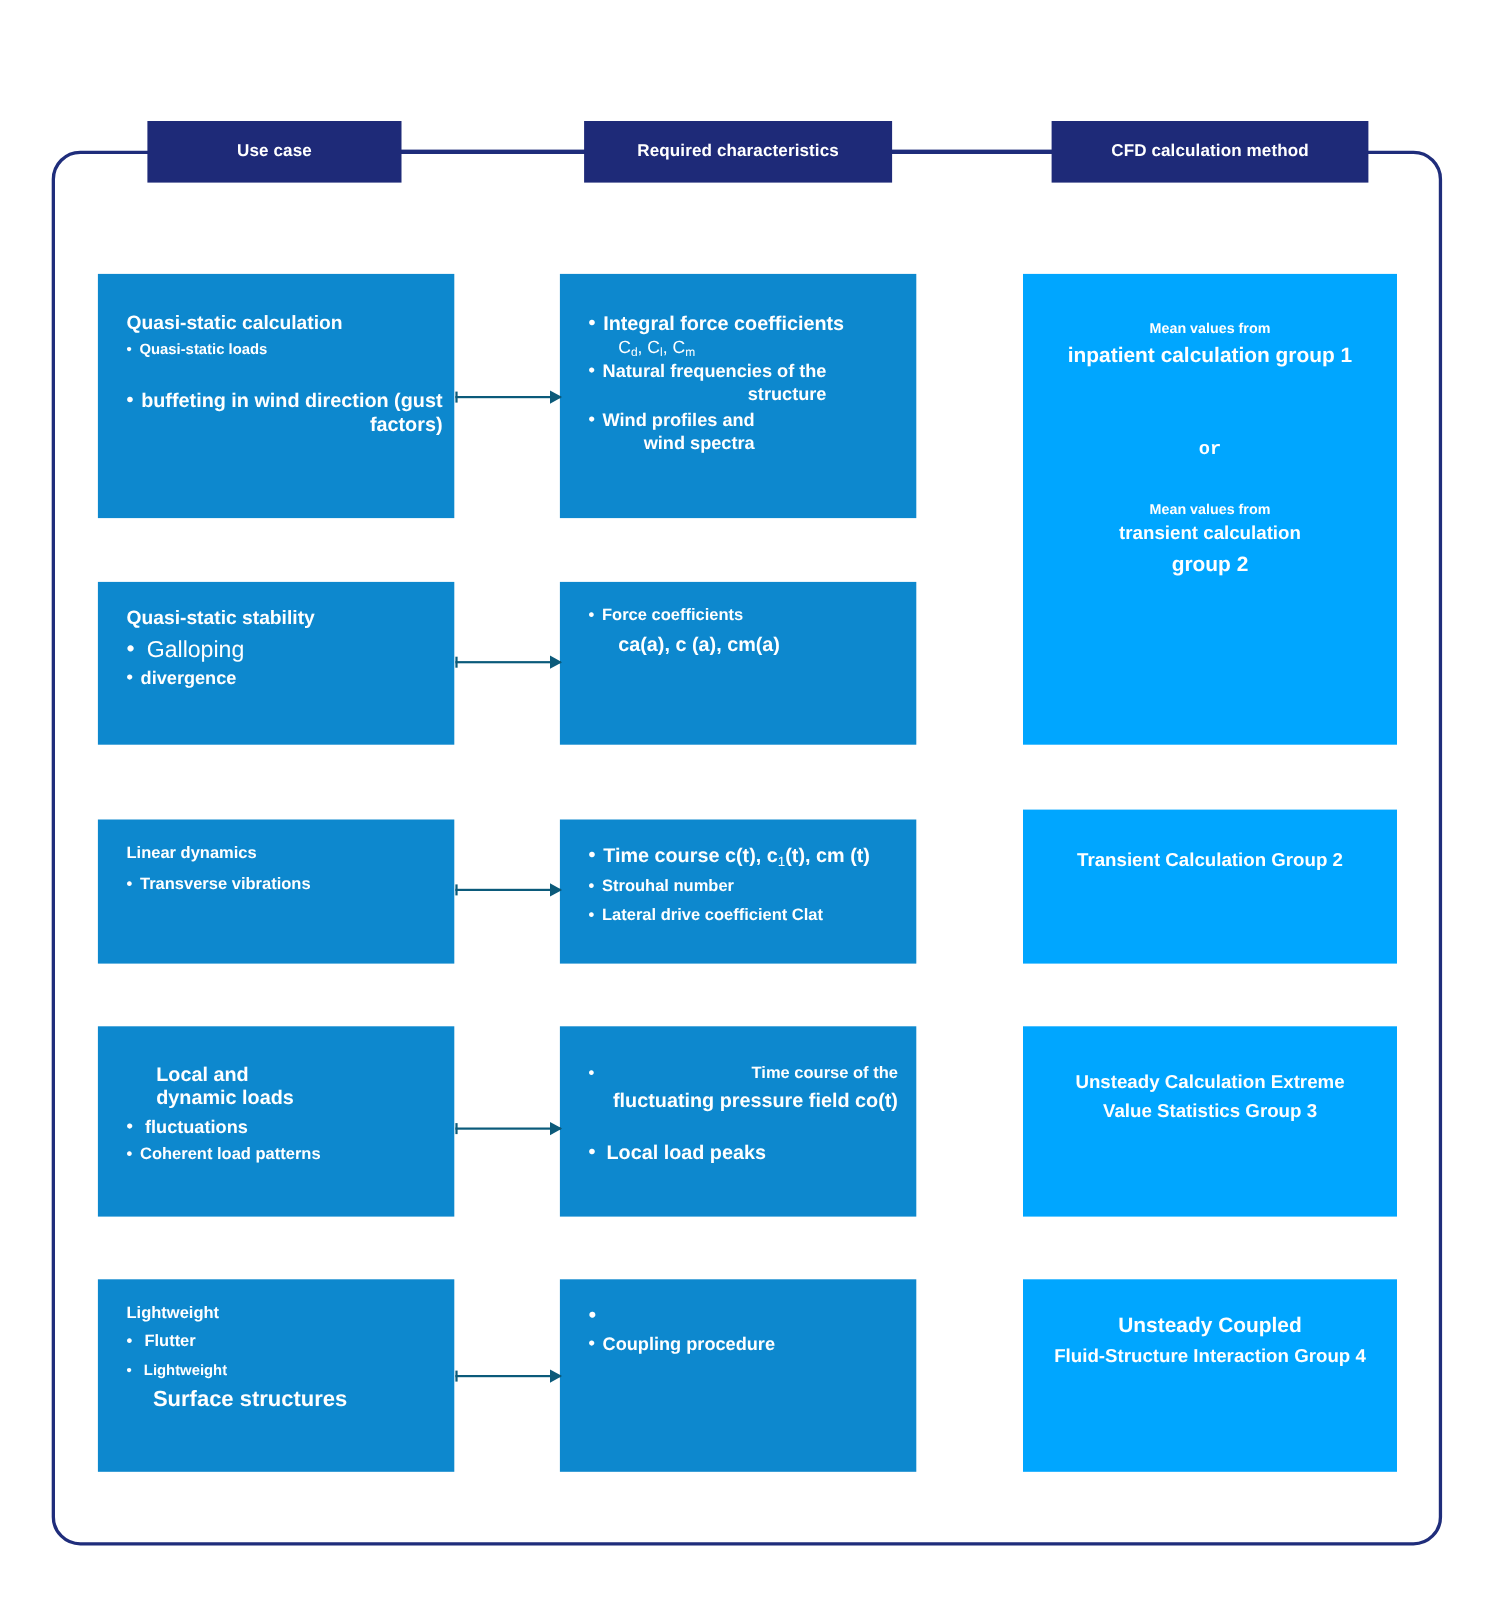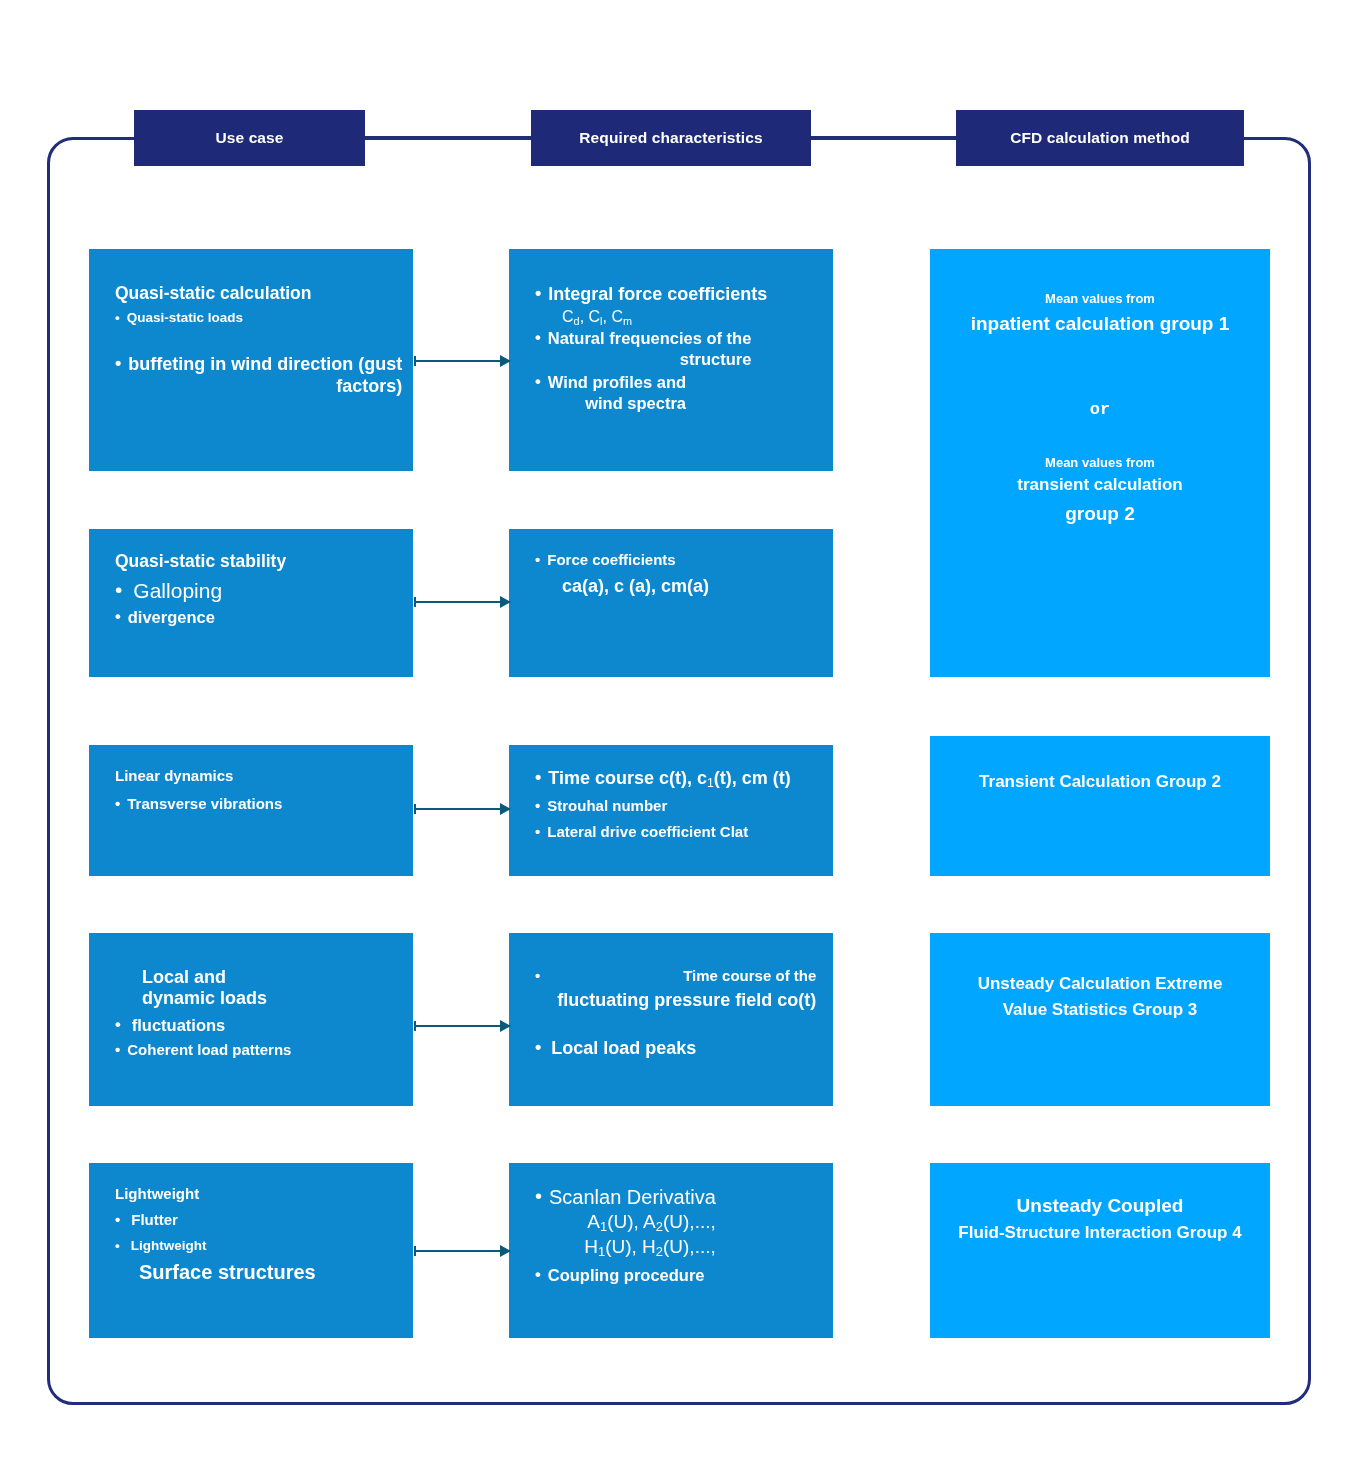--- a/index.html
+++ b/index.html
@@ -373,25 +373,20 @@
       <span class="bt" style="padding-left:4px">Lightweight</span>
     </div>
     <div class="t-20" style="padding-left:24px; margin-top:6px; font-weight:bold;">Surface structures</div>
   </div>
 </div>
 
 <div class="box col-b" id="box-b4">
   <div class="box-inner pad-sm">
     <div class="bullet-row t-20">
       <span class="bp">•</span>
-      <span class="bt">
-        <span class="ln">Scanlan Derivativa</span>
-        <span class="ln" style="font-size:19px;">A<sub>1</sub>(U), A<sub>2</sub>(U),...,</span>
-        <span class="ln" style="font-size:19px;">H<sub>1</sub>(U), H<sub>2</sub>(U),...,</span>
-      </span>
     </div>
     <div class="bullet-row t-16" style="margin-top:4px;">
       <span class="bp">•</span>
       <span class="bt">Coupling procedure</span>
     </div>
   </div>
 </div>
 
 <div class="box col-c" id="box-c4">
   <div class="c-center">

